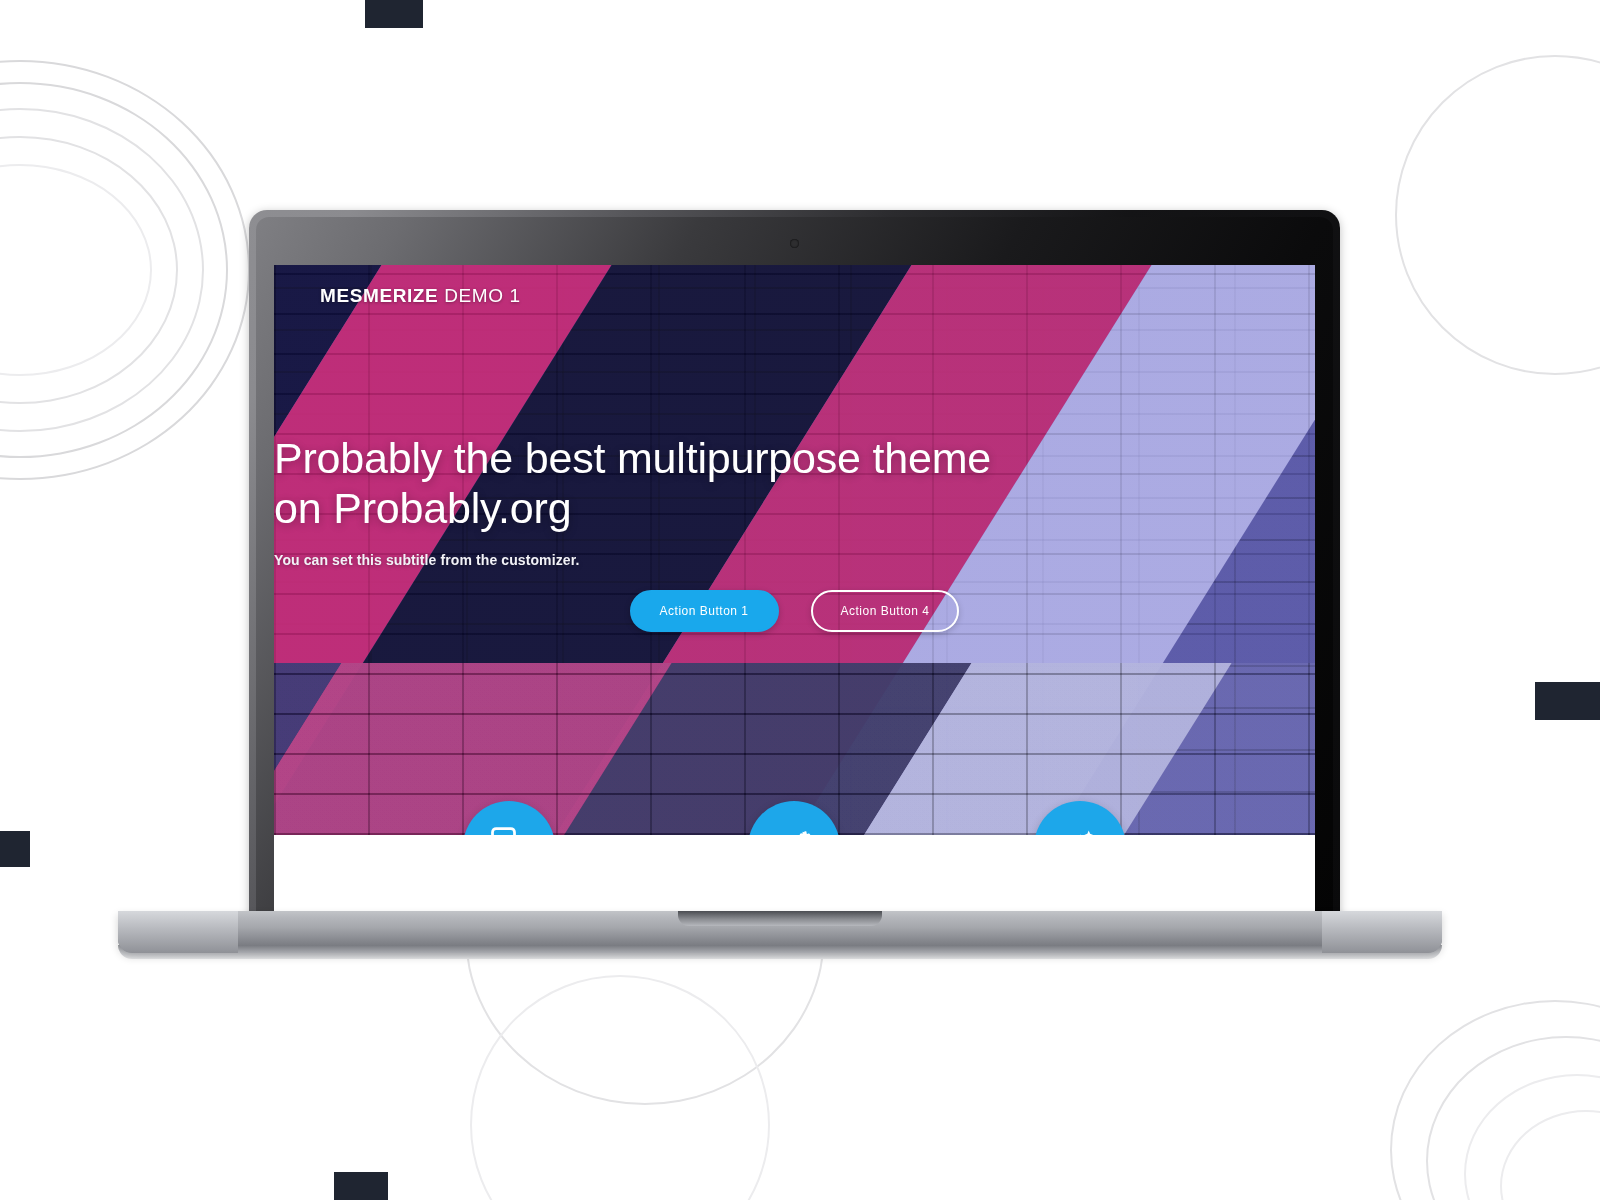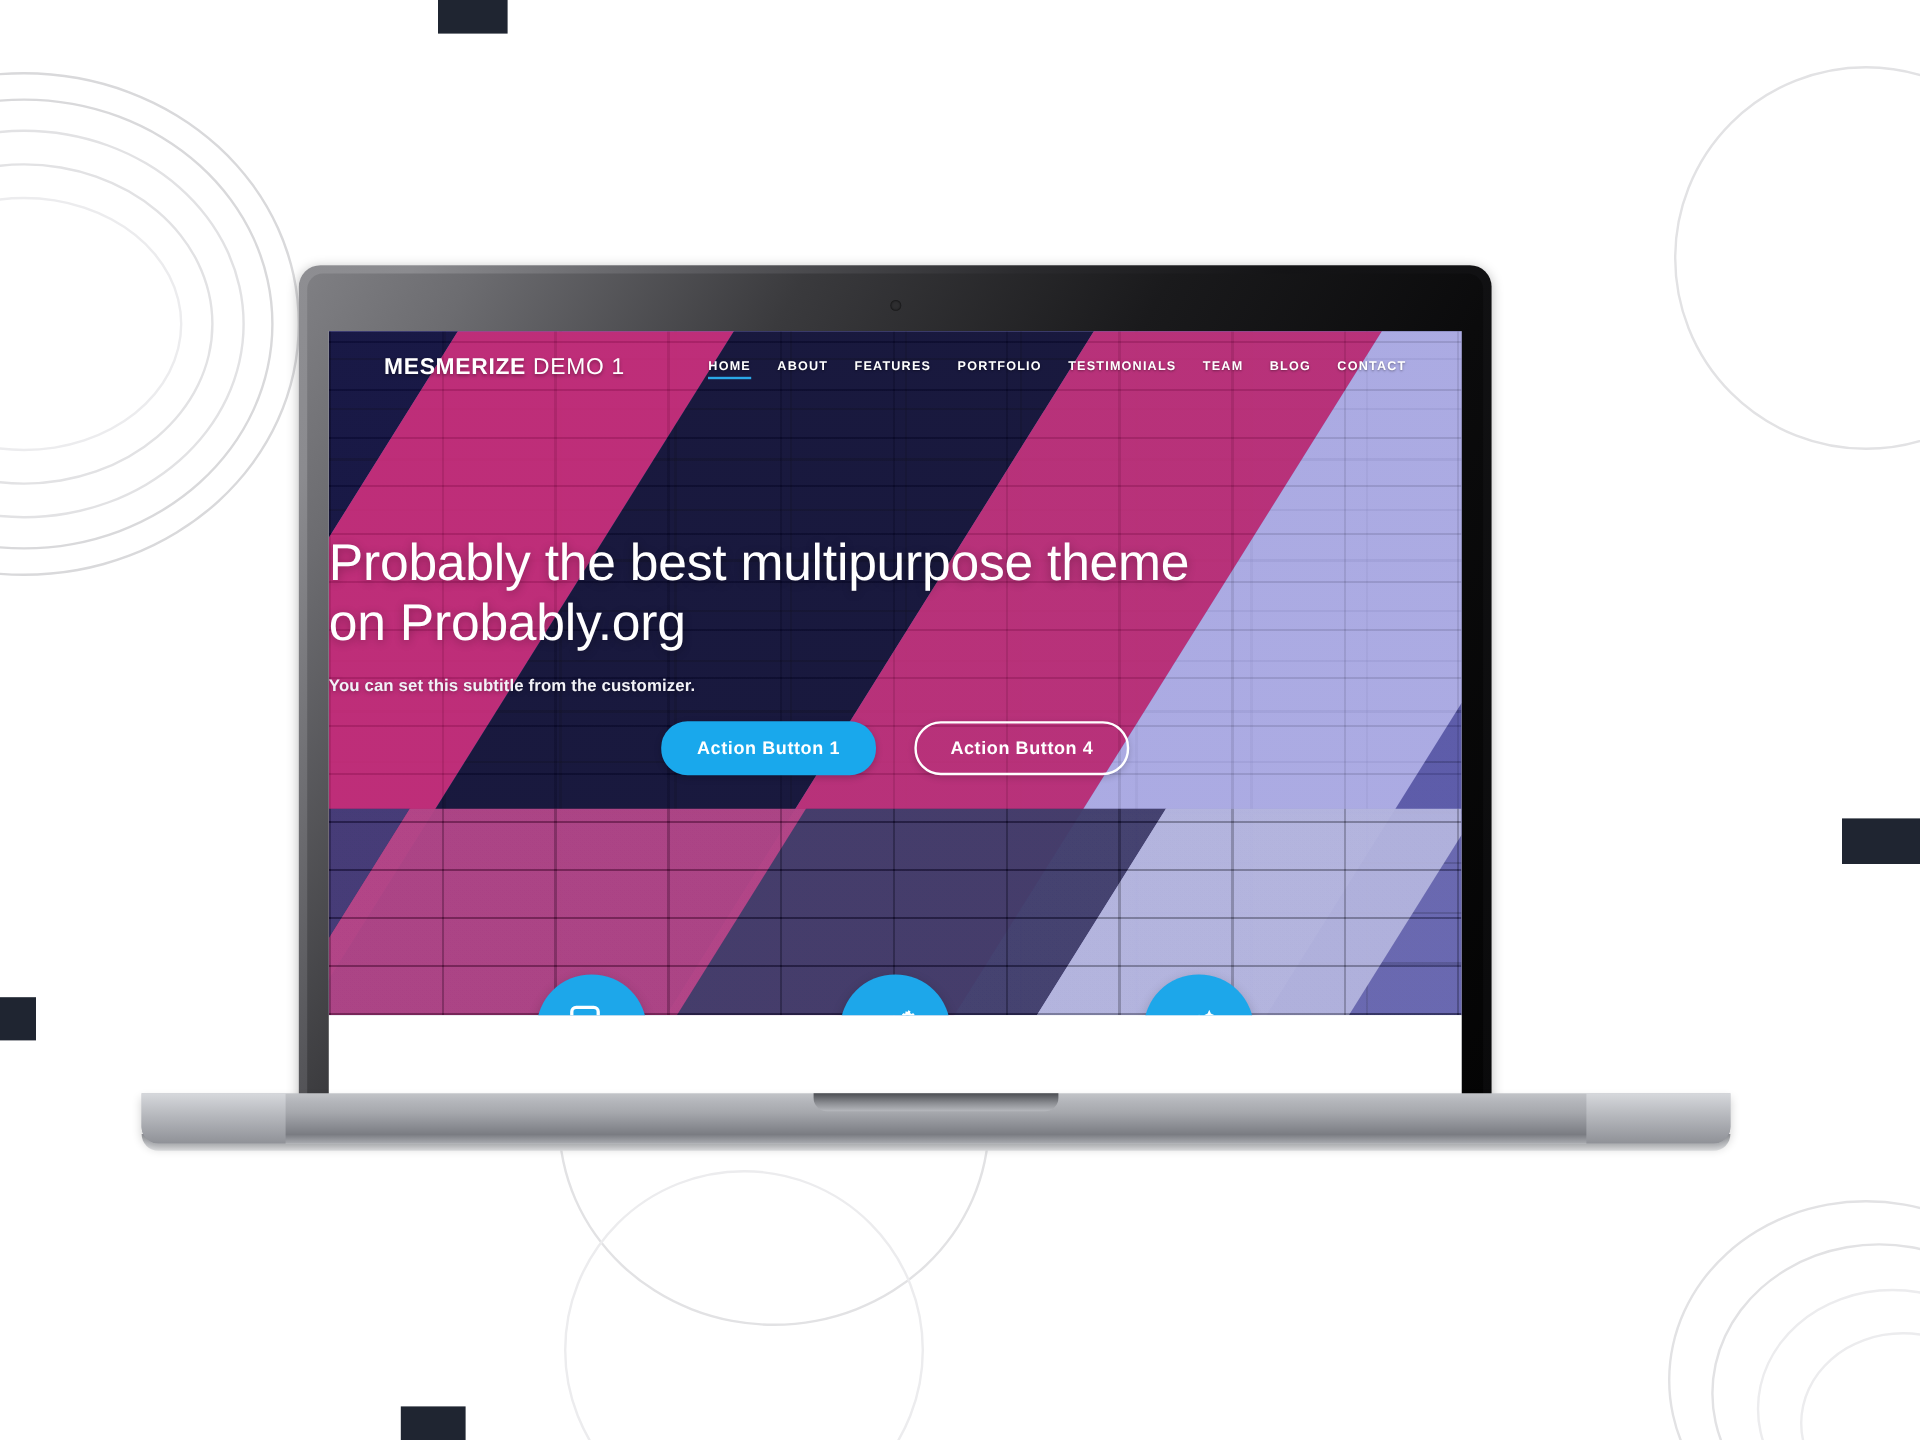--- a/index.html
+++ b/index.html
@@ -60,22 +60,22 @@
     position: absolute;
     left: 118px;
     top: 205px;
     width: 1324px;
     height: 760px;
   }
 
   #lid {
     position: absolute;
     left: 131px;
-    top: 16px;
-    width: 994px;
+    top: 5px;
+    width: 1091px;
     height: 711px;
     border-radius: 18px 18px 4px 4px;
     background: linear-gradient(118deg,
         #8e8e92 0%, #8b8b8f 7%,
         #56565a 26%, #2b2b2e 44%,
         #141416 60%, #0a0a0b 100%);
     padding: 10px 10px 0 10px;
     box-shadow: 0 2px 10px rgba(0,0,0,0.25);
   }
 
@@ -326,22 +326,22 @@
   }
 
   #hero-buttons {
     margin-top: 22px;
     display: flex;
     justify-content: center;
     gap: 32px;
   }
 
   .btn {
-    font-size: 15px;
-    font-weight: 700;
+    font-size: 12px;
+    font-weight: 400;
     letter-spacing: 0.5px;
     border-radius: 22px;
     padding: 12px 28px;
     cursor: pointer;
     white-space: nowrap;
   }
   #btn-primary {
     background: #19a8ec;
     color: #ffffff;
     border: 2px solid #19a8ec;
@@ -451,30 +451,20 @@
               <div id="band-lower-tex"></div>
             </div>
 
             <div id="wall-overlay"></div>
 
             <div id="navbar">
               <div id="brand">
                 <span class="strong">MESMERIZE</span>
                 <span class="light">DEMO 1</span>
               </div>
-              <ul id="menu">
-                <li class="menu-item active">HOME</li>
-                <li class="menu-item">ABOUT</li>
-                <li class="menu-item">FEATURES</li>
-                <li class="menu-item">PORTFOLIO</li>
-                <li class="menu-item">TESTIMONIALS</li>
-                <li class="menu-item">TEAM</li>
-                <li class="menu-item">BLOG</li>
-                <li class="menu-item">CONTACT</li>
-              </ul>
             </div>
 
             <div id="hero-content">
               <div id="hero-title">
                 <div>Probably the best multipurpose theme</div>
                 <div>on Probably.org</div>
               </div>
               <div id="hero-subtitle">You can set this subtitle from the customizer.</div>
               <div id="hero-buttons">
                 <div class="btn" id="btn-primary">Action Button 1</div>

